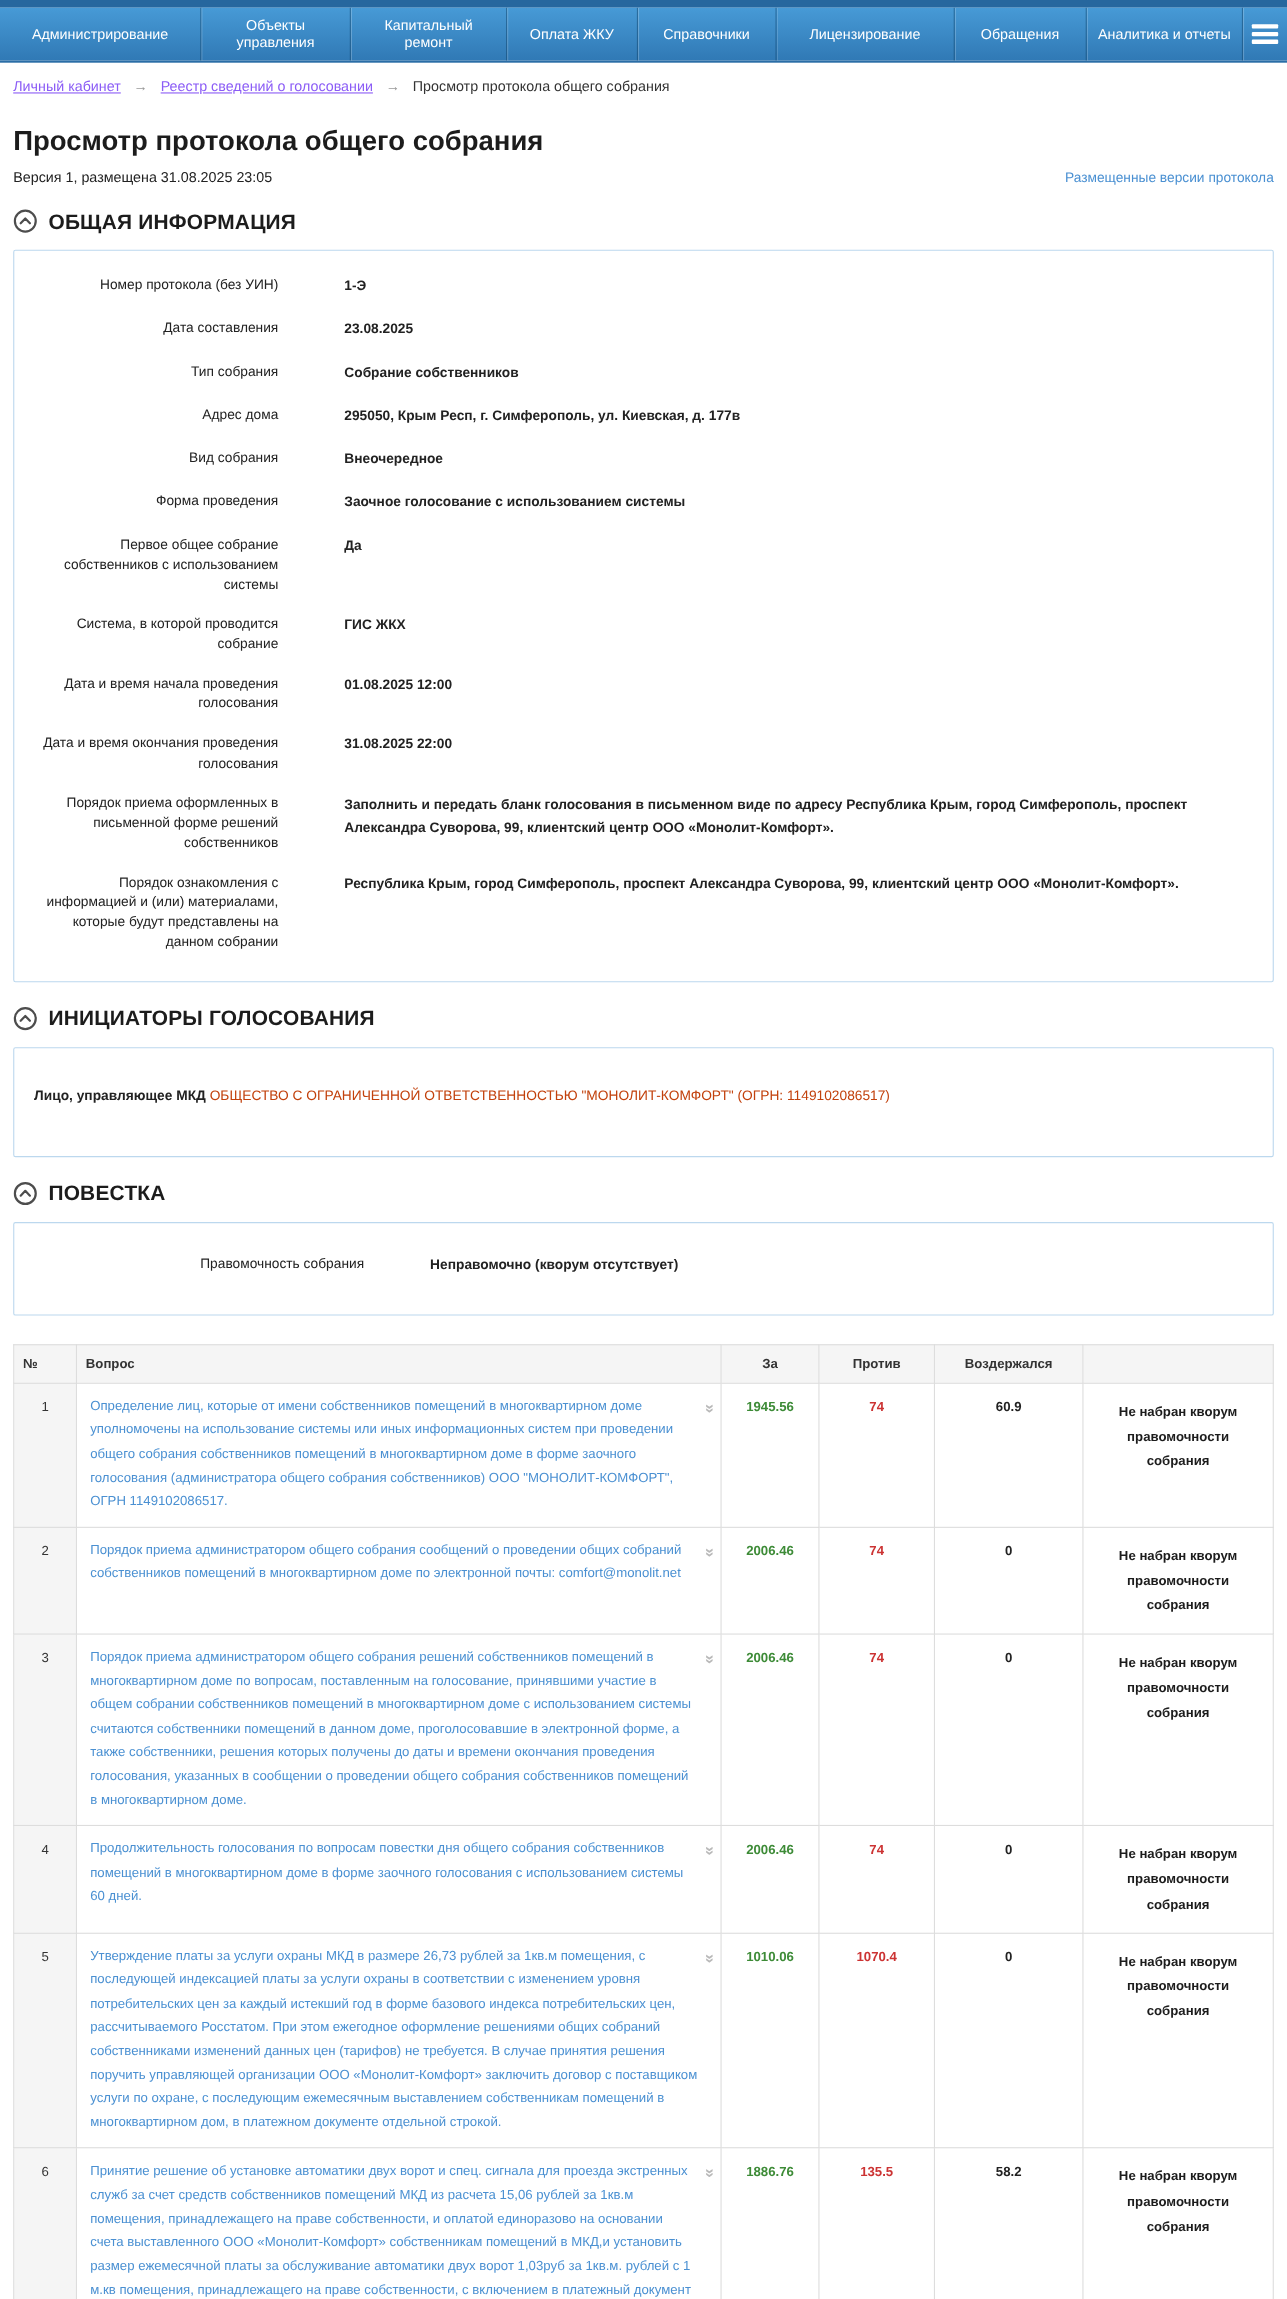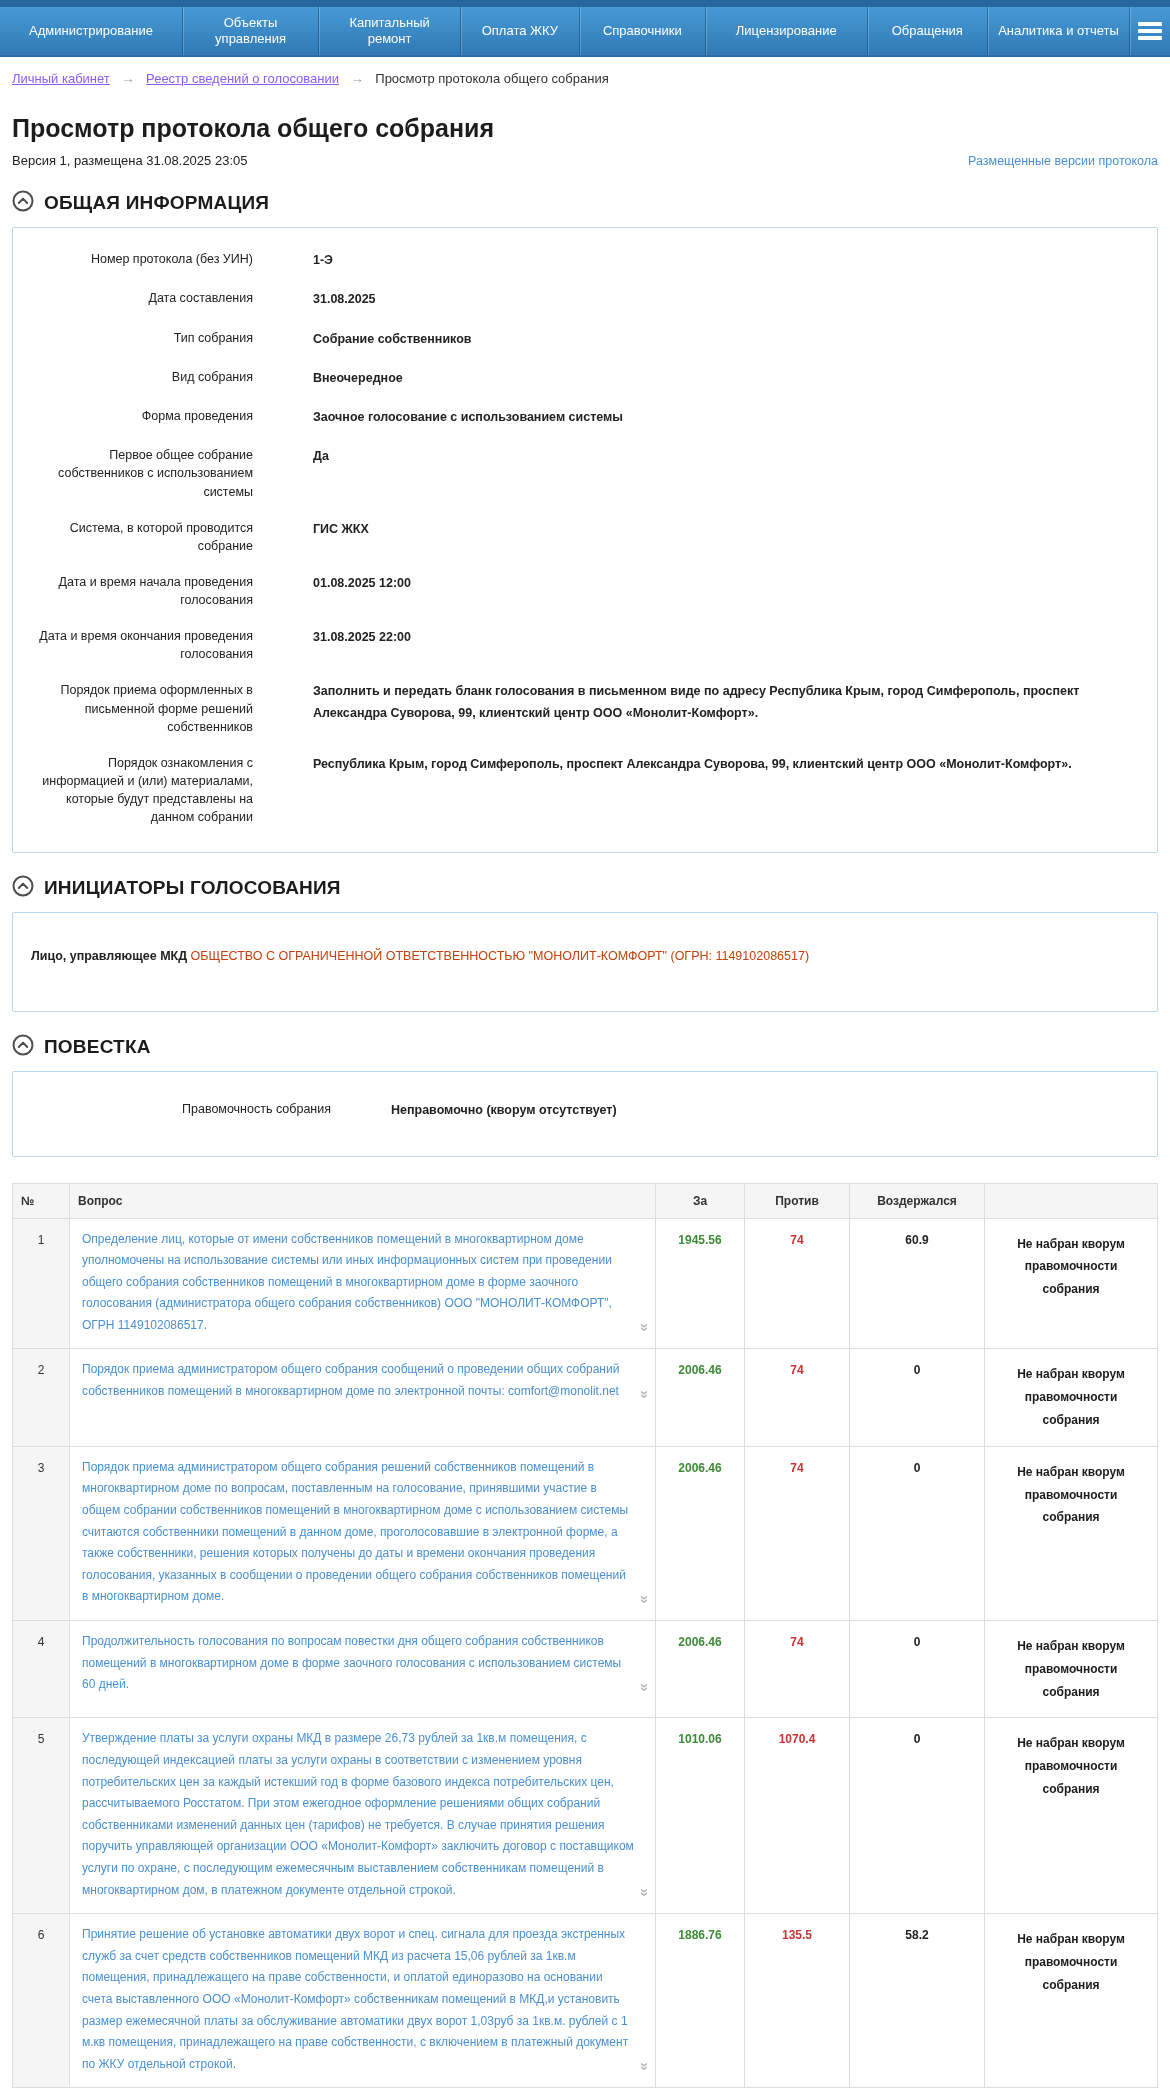--- a/index.html
+++ b/index.html
@@ -57,21 +57,21 @@
   
   .quorum-panel{padding:28px 18px 34px;}
 
   
   .agenda-table{width:100%;border-collapse:collapse;margin-top:26px;font-size:12px;}
   .agenda-table th,.agenda-table td{border:1px solid #ddd;vertical-align:top;}
   .agenda-table thead th{background:#f5f5f5;font-weight:700;font-size:12px;color:#333;padding:10px 8px;text-align:left;}
   .agenda-table thead th.cc{text-align:center;}
   .c-num{width:40px;background:#f5f5f5;text-align:center;padding:14px 4px;color:#333;}
   .c-q{padding:10px 6px 12px 12px;}
-  .qwrap{display:flex;align-items:flex-end;gap:6px;}
+  .qwrap{display:flex;align-items:flex-start;gap:6px;}
   .qlink{flex:1;color:#4a90d2;text-decoration:none;line-height:1.8;font-size:12px;}
   .dblchev{flex:0 0 auto;display:inline-block;transform:rotate(90deg);color:#b9b9b9;font-size:15px;font-weight:700;margin-top:4px;cursor:pointer;}
   .c-for{width:72px;text-align:center;padding:14px 4px;font-weight:700;}
   .c-against{width:88px;text-align:center;padding:14px 4px;font-weight:700;}
   .c-abstain{width:118px;text-align:center;padding:14px 4px;font-weight:700;color:#222;}
   .c-status{width:152px;text-align:center;padding:14px 10px;font-weight:700;line-height:1.9;color:#1c1c1c;}
 </style>
 </head>
 <body>
 
@@ -138,25 +138,29 @@
     <span class="section-title">ОБЩАЯ ИНФОРМАЦИЯ</span>
   </div>
 
   <div class="panel">
     <div class="field">
         <span class="flabel">Номер протокола (без УИН)</span>
         <span class="fvalue">1-Э</span>
       </div>
     <div class="field">
         <span class="flabel">Дата составления</span>
-        <span class="fvalue">31.08.2025</span>
+        <span class="fvalue">23.08.2025</span>
       </div>
     <div class="field">
         <span class="flabel">Тип собрания</span>
         <span class="fvalue">Собрание собственников</span>
+      </div>
+    <div class="field">
+        <span class="flabel">Адрес дома</span>
+        <span class="fvalue">295050, Крым Респ, г. Симферополь, ул. Киевская, д. 177в</span>
       </div>
     <div class="field">
         <span class="flabel">Вид собрания</span>
         <span class="fvalue">Внеочередное</span>
       </div>
     <div class="field">
         <span class="flabel">Форма проведения</span>
         <span class="fvalue">Заочное голосование с использованием системы</span>
       </div>
     <div class="field">

